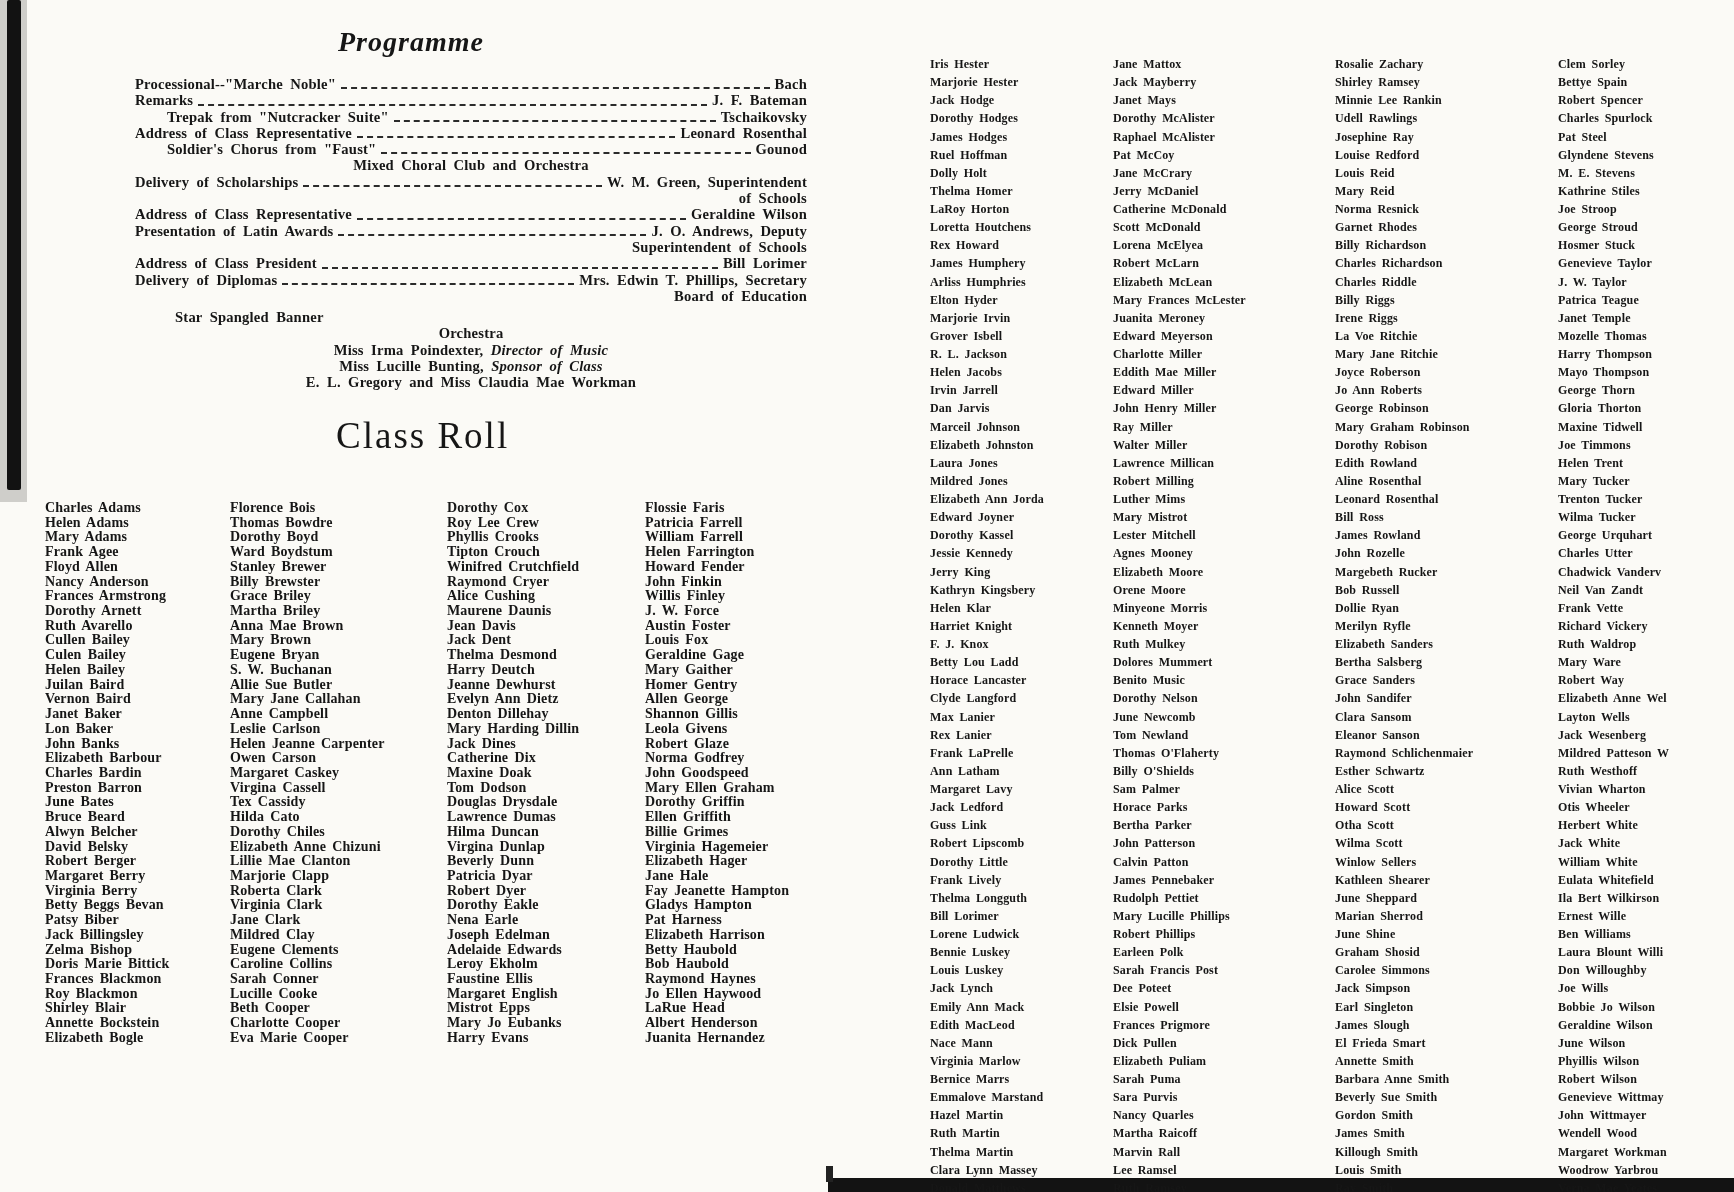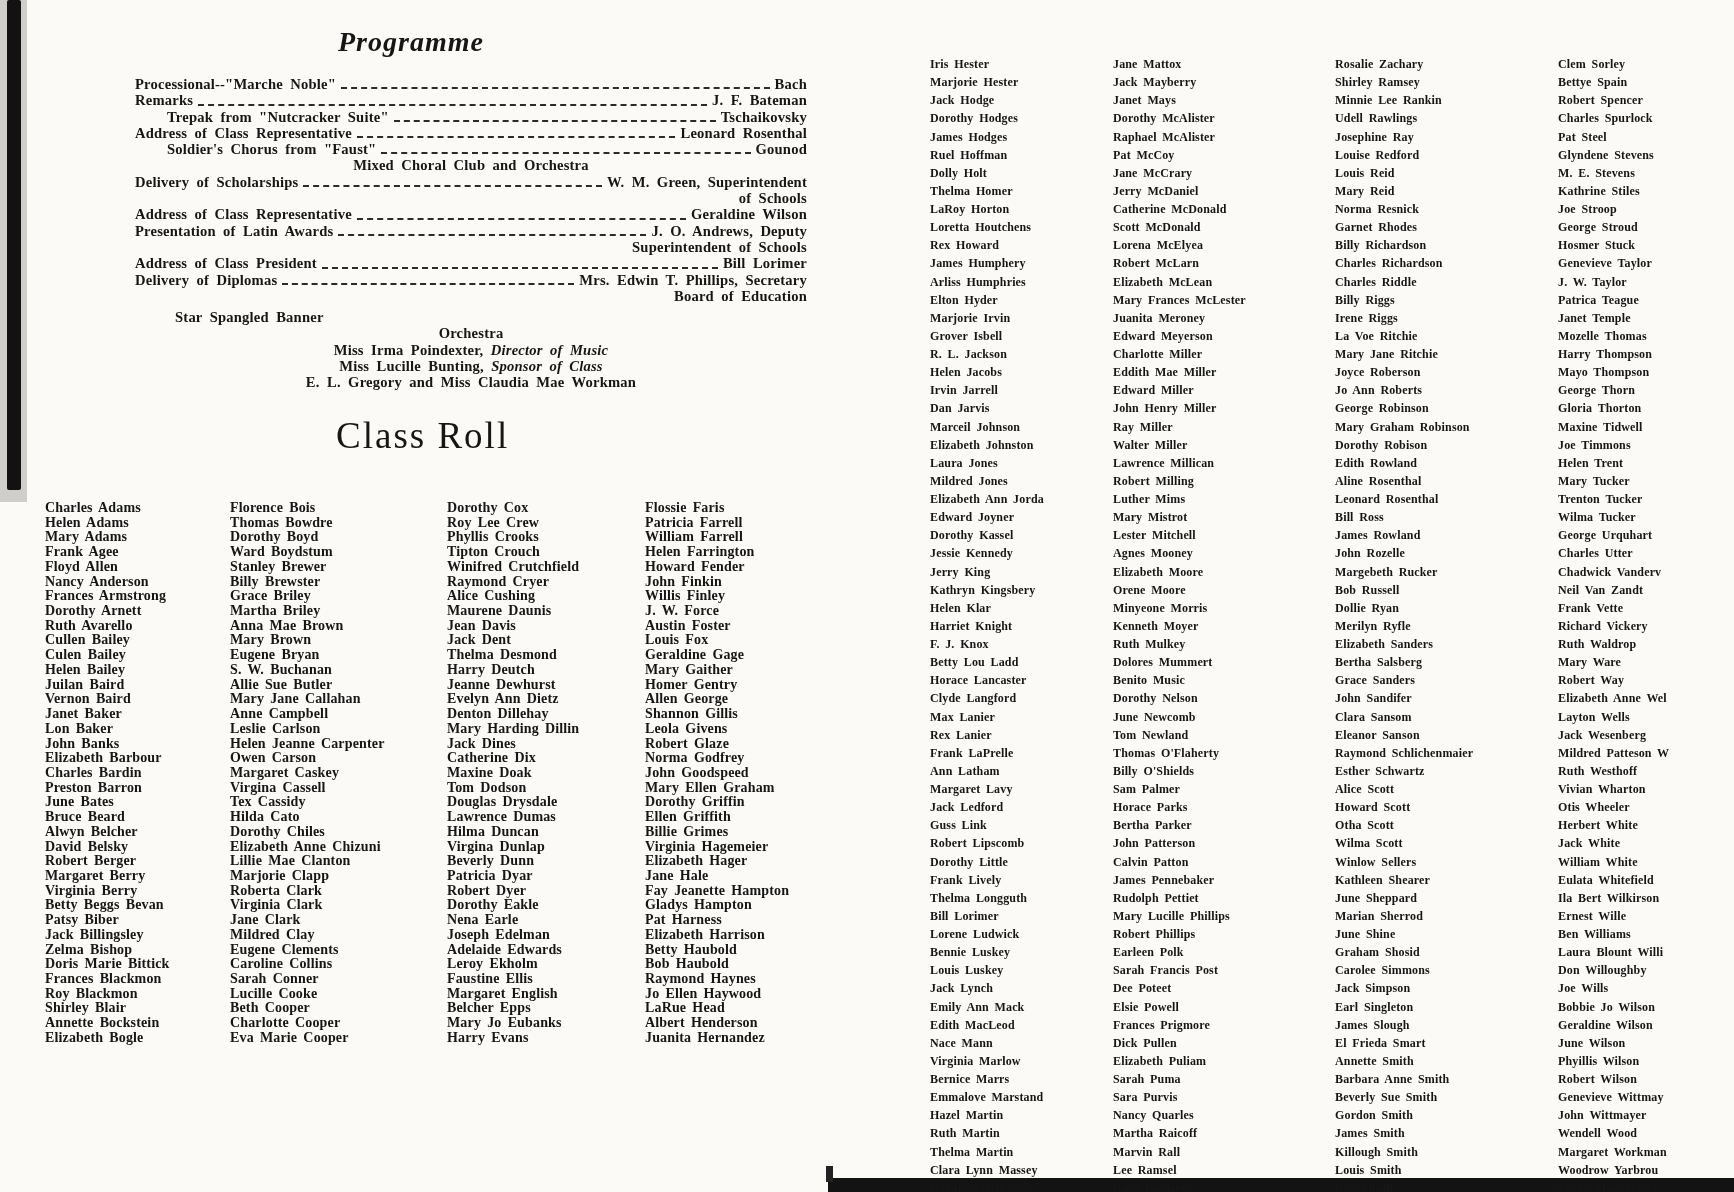--- a/index.html
+++ b/index.html
@@ -226,21 +226,21 @@
       <div class="name">Beverly Dunn</div>
       <div class="name">Patricia Dyar</div>
       <div class="name">Robert Dyer</div>
       <div class="name">Dorothy Eakle</div>
       <div class="name">Nena Earle</div>
       <div class="name">Joseph Edelman</div>
       <div class="name">Adelaide Edwards</div>
       <div class="name">Leroy Ekholm</div>
       <div class="name">Faustine Ellis</div>
       <div class="name">Margaret English</div>
-      <div class="name">Belcher Epps</div>
+      <div class="name">Mistrot Epps</div>
       <div class="name">Mary Jo Eubanks</div>
       <div class="name">Harry Evans</div>
     </div>
   <div class="col lp lp4">
       <div class="name">Flossie Faris</div>
       <div class="name">Patricia Farrell</div>
       <div class="name">William Farrell</div>
       <div class="name">Helen Farrington</div>
       <div class="name">Howard Fender</div>
       <div class="name">John Finkin</div>

